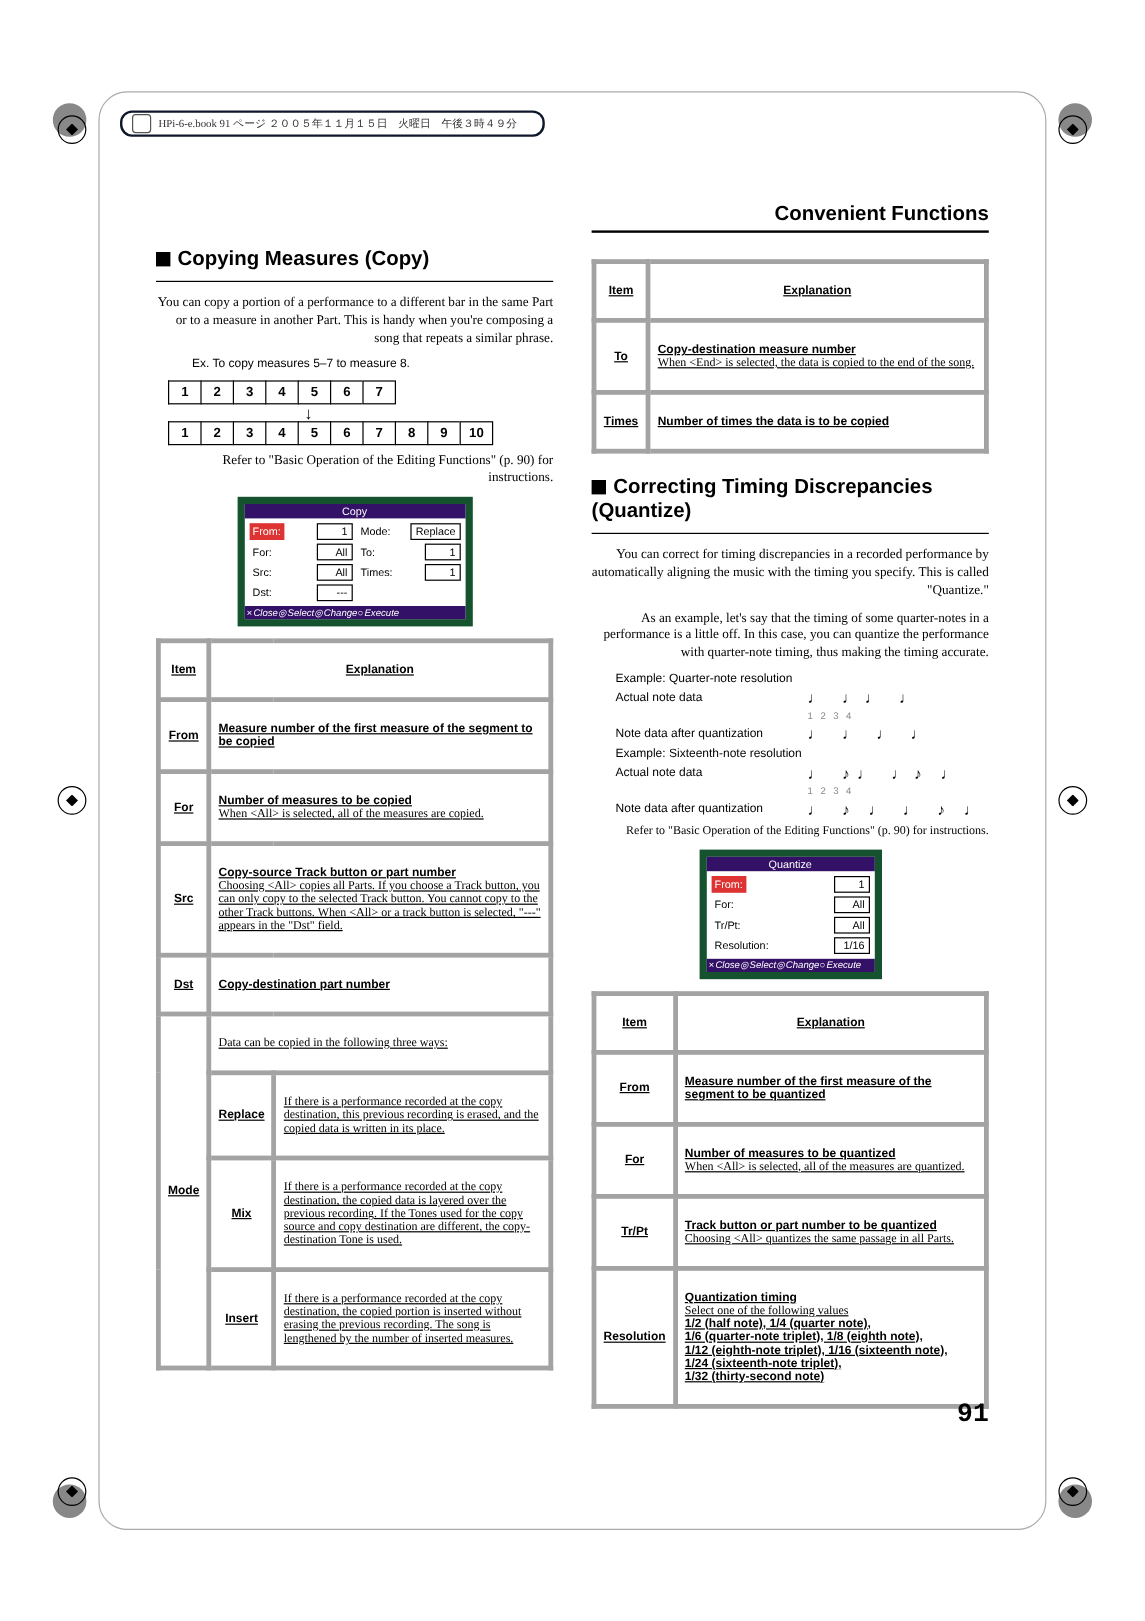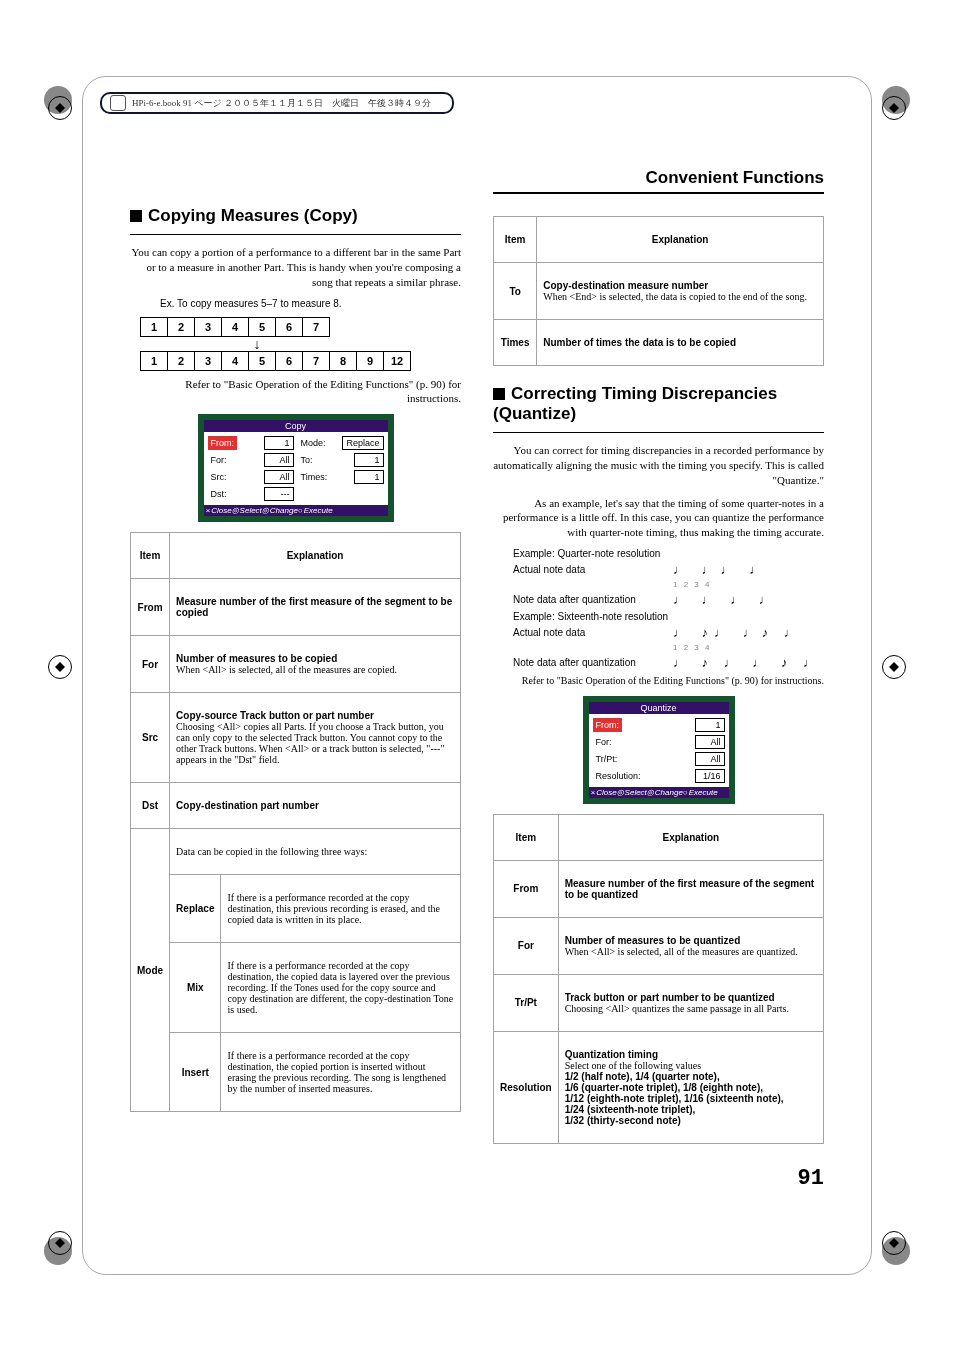--- a/index.html
+++ b/index.html
@@ -135,24 +135,25 @@
   .sfoot span::before { content:"×"; margin-right:1px;}
   .sfoot .o::before { content:"○"; }
   .sfoot .c::before { content:"◎"; }
 
   table.spec {
     border-collapse: collapse;
     width: 100%;
     font-size: 10px;
   }
   table.spec th, table.spec td {
-    border: 1px solid #a3a3a3;
+    border: 4px solid #a3a3a3;
     padding: 17px 6px;
     text-align: left;
     vertical-align: top;
+    text-decoration: underline;
   }
   table.spec th {
     font-family: Arial, sans-serif;
     font-weight: bold;
     background: #fff;
     text-align: center;
   }
   table.spec td.key {
     font-family: Arial, sans-serif;
     font-weight: bold;
@@ -228,21 +229,21 @@
         <div class="mrow">
           <div class="mcell">1</div>
           <div class="mcell">2</div>
           <div class="mcell">3</div>
           <div class="mcell">4</div>
           <div class="mcell">5</div>
           <div class="mcell">6</div>
           <div class="mcell">7</div>
           <div class="mcell">8</div>
           <div class="mcell">9</div>
-          <div class="mcell">12</div>
+          <div class="mcell">10</div>
         </div>
       </div>
 
       <p>Refer to "Basic Operation of the Editing Functions" (p. 90) for instructions.</p>
 
       <div class="screenshot">
         <div class="titlebar">Copy</div>
         <div class="body">
           <div class="scol">
             <div class="srow">

